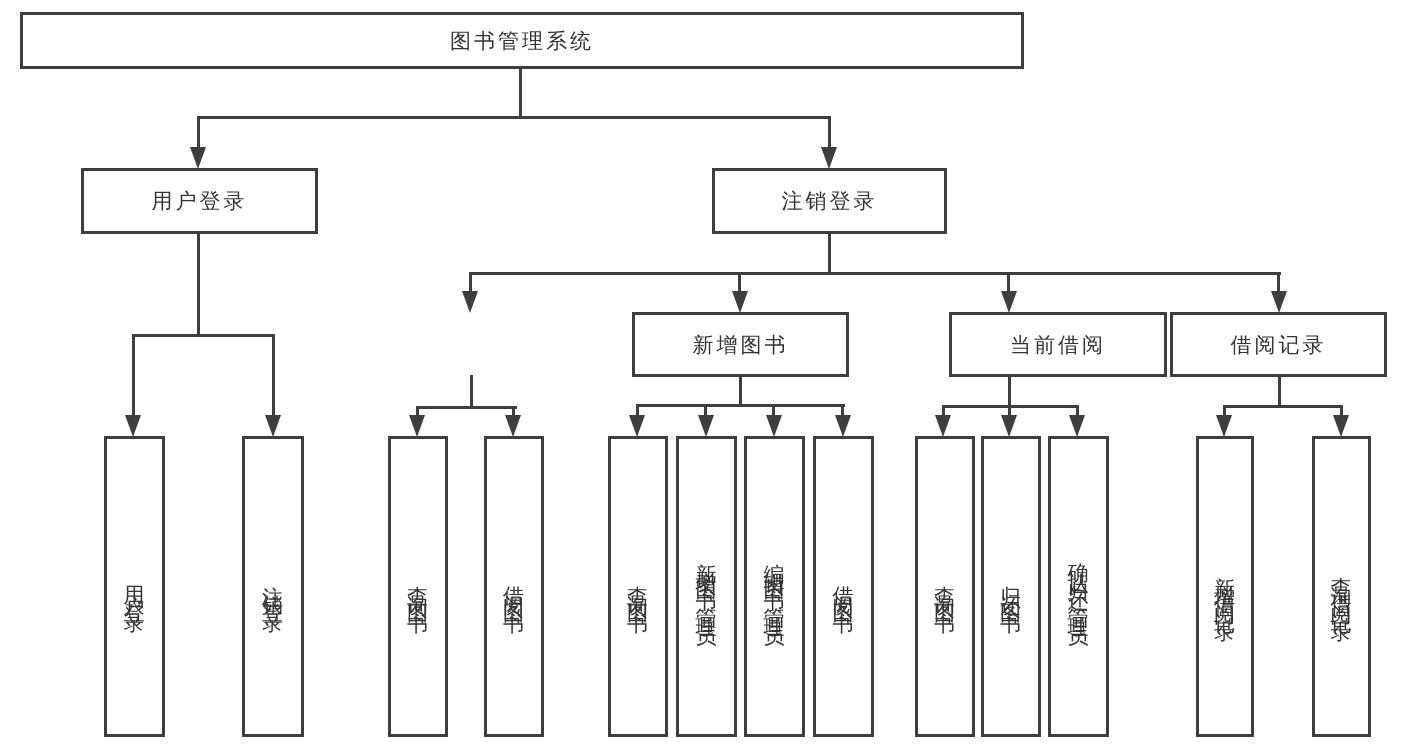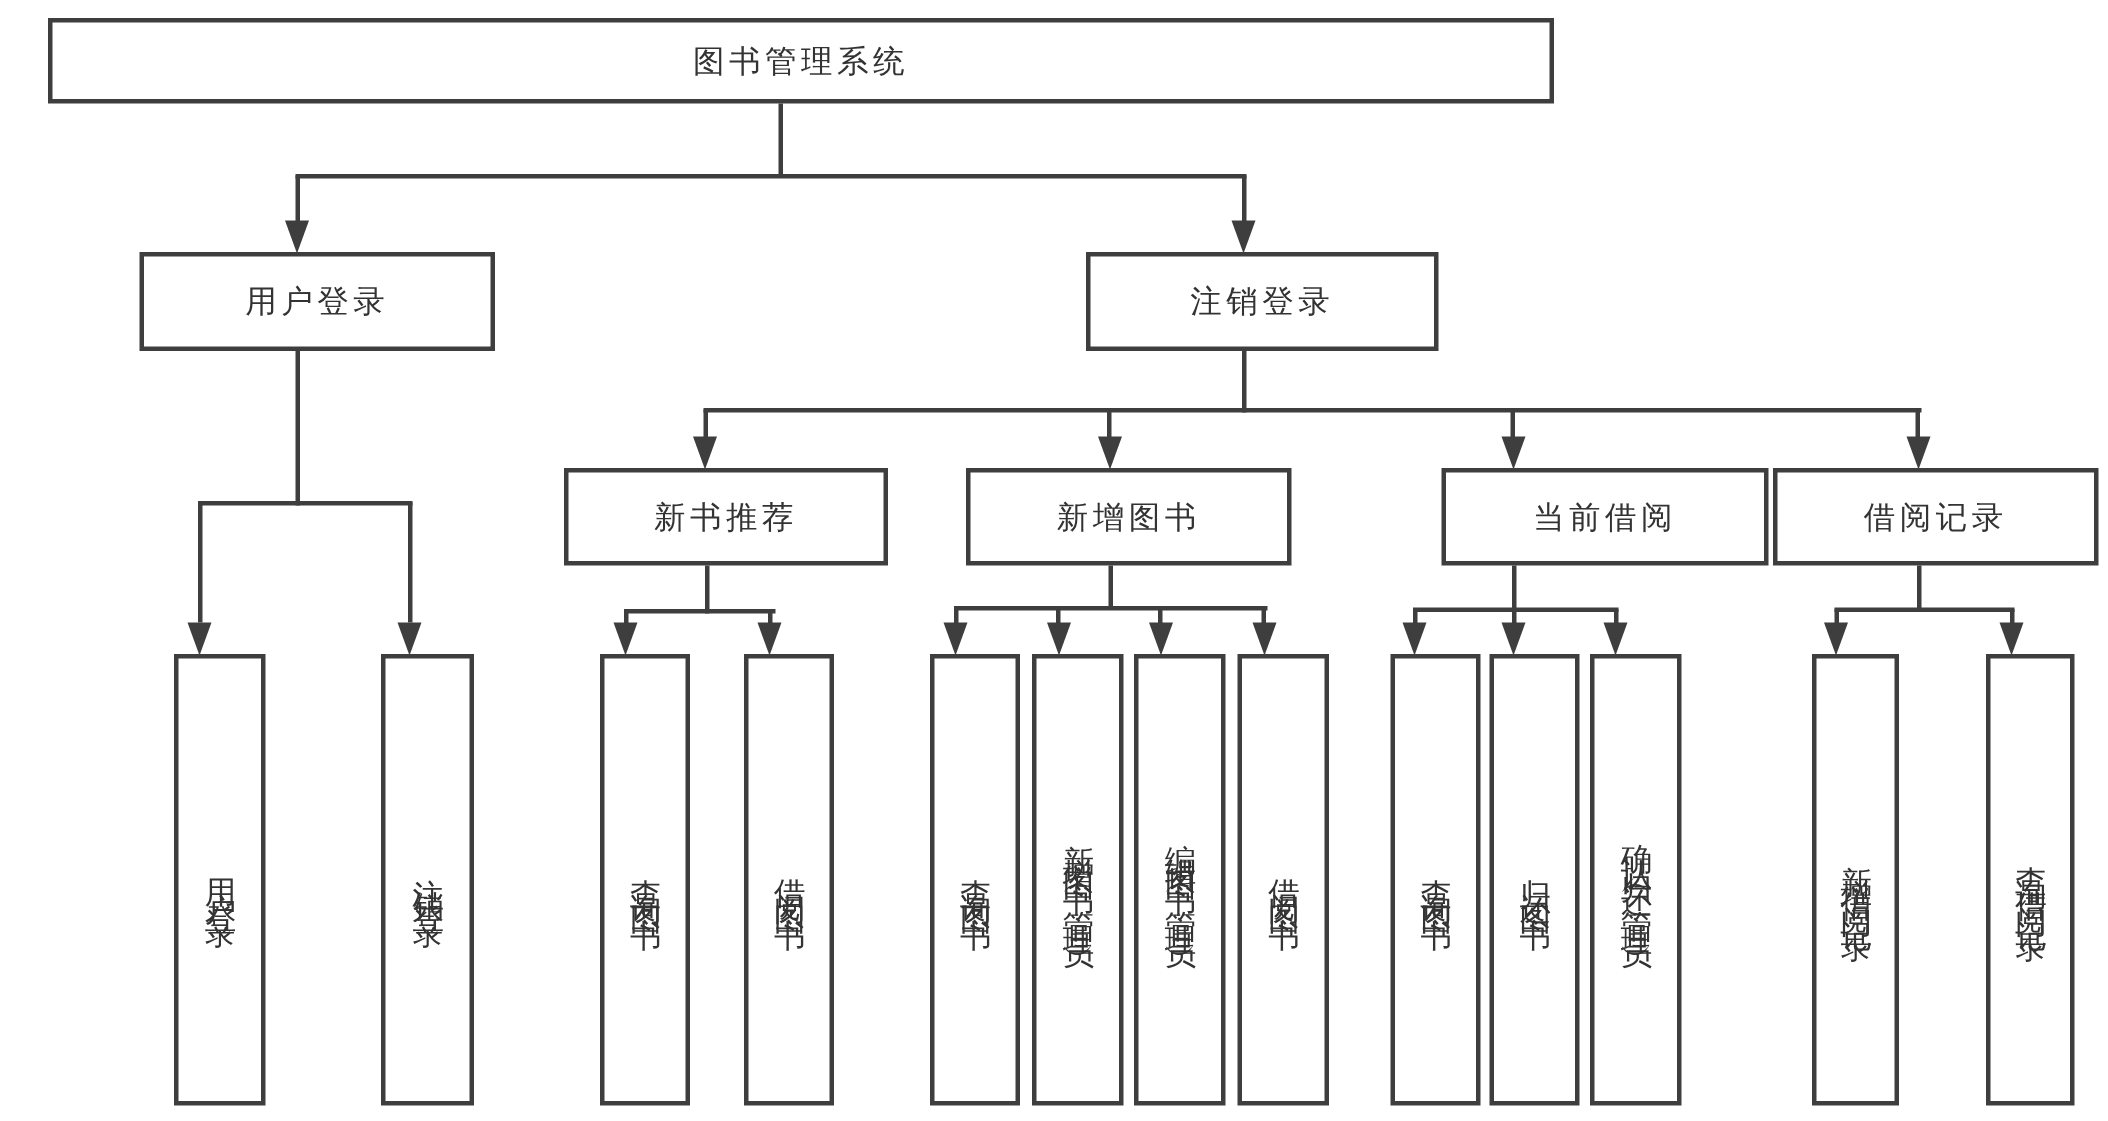--- a/index.html
+++ b/index.html
@@ -5,21 +5,21 @@
   html,body { margin:0; padding:0; background:#ffffff; }
   #canvas {
     position:relative; width:1405px; height:747px;
     background:#ffffff; overflow:hidden;
     font-family:"Liberation Sans", sans-serif;
   }
   .box {
     position:absolute; box-sizing:border-box;
     border:3px solid #3e3e3e; background:#ffffff;
     display:flex; align-items:center; justify-content:center;
-    color:#333333; z-index:2;margin-left:12px;
+    color:#333333; z-index:2;
   }
   .hlabel { font-size:21px; letter-spacing:3px; white-space:nowrap; }
   .vbox { top:436px; height:301px; }
   .vlabel {
     writing-mode:vertical-rl; text-orientation:mixed;
     font-size:21px; letter-spacing:9px; line-height:1;
   }
   .ln { position:absolute; background:#3e3e3e; z-index:1; }
   .tri {
     position:absolute; width:0; height:0; z-index:1;
@@ -40,23 +40,20 @@
     <span class="hlabel">图书管理系统</span>
   </div>
 
   <div class="box" style="left:81px;top:168px;width:237px;height:66px">
     <span class="hlabel">用户登录</span>
   </div>
   <div class="box" style="left:712px;top:168px;width:235px;height:66px">
     <span class="hlabel">注销登录</span>
   </div>
 
-  <div class="box" style="left:364px;top:312px;width:216px;height:65px">
-    <span class="hlabel">新书推荐</span>
-  </div>
   <div class="box" style="left:632px;top:312px;width:217px;height:65px">
     <span class="hlabel">新增图书</span>
   </div>
   <div class="box" style="left:949px;top:312px;width:218px;height:65px">
     <span class="hlabel">当前借阅</span>
   </div>
   <div class="box" style="left:1170px;top:312px;width:217px;height:65px">
     <span class="hlabel">借阅记录</span>
   </div>
 

